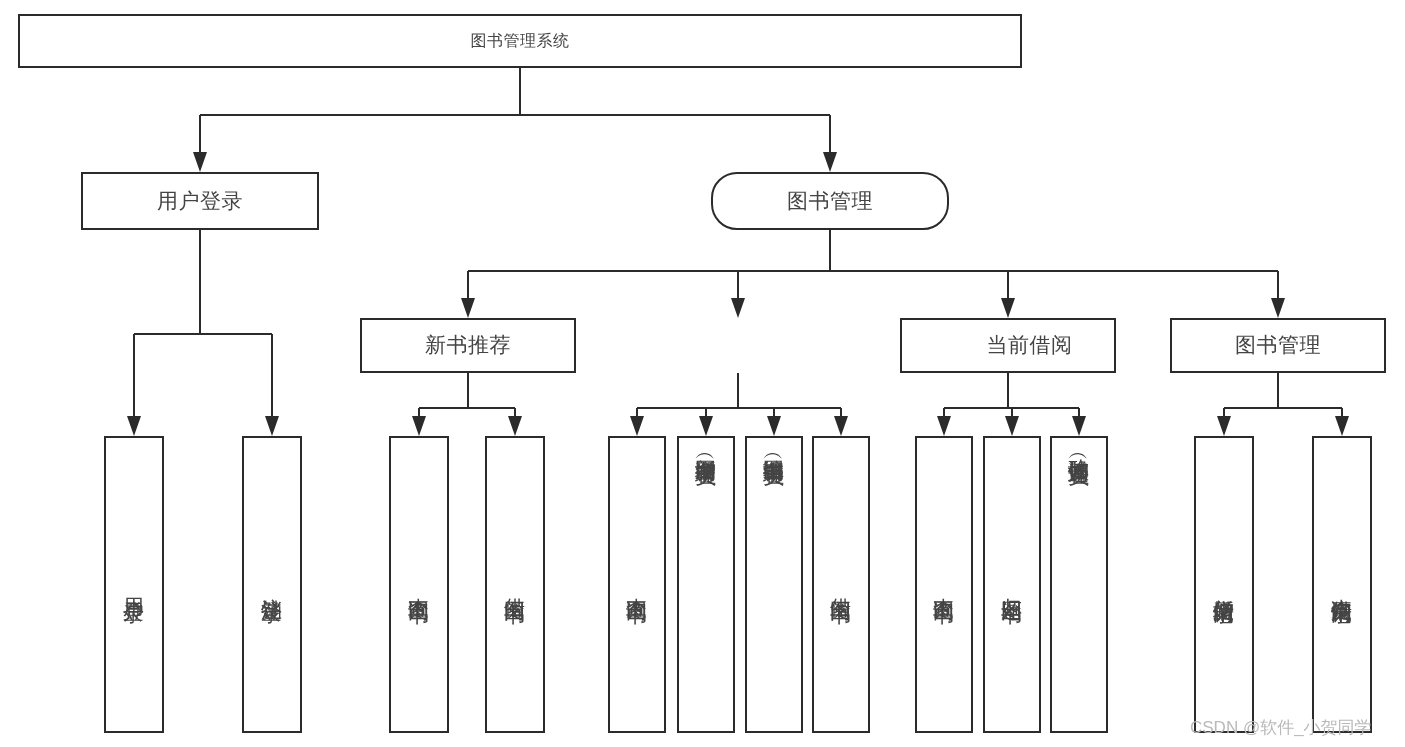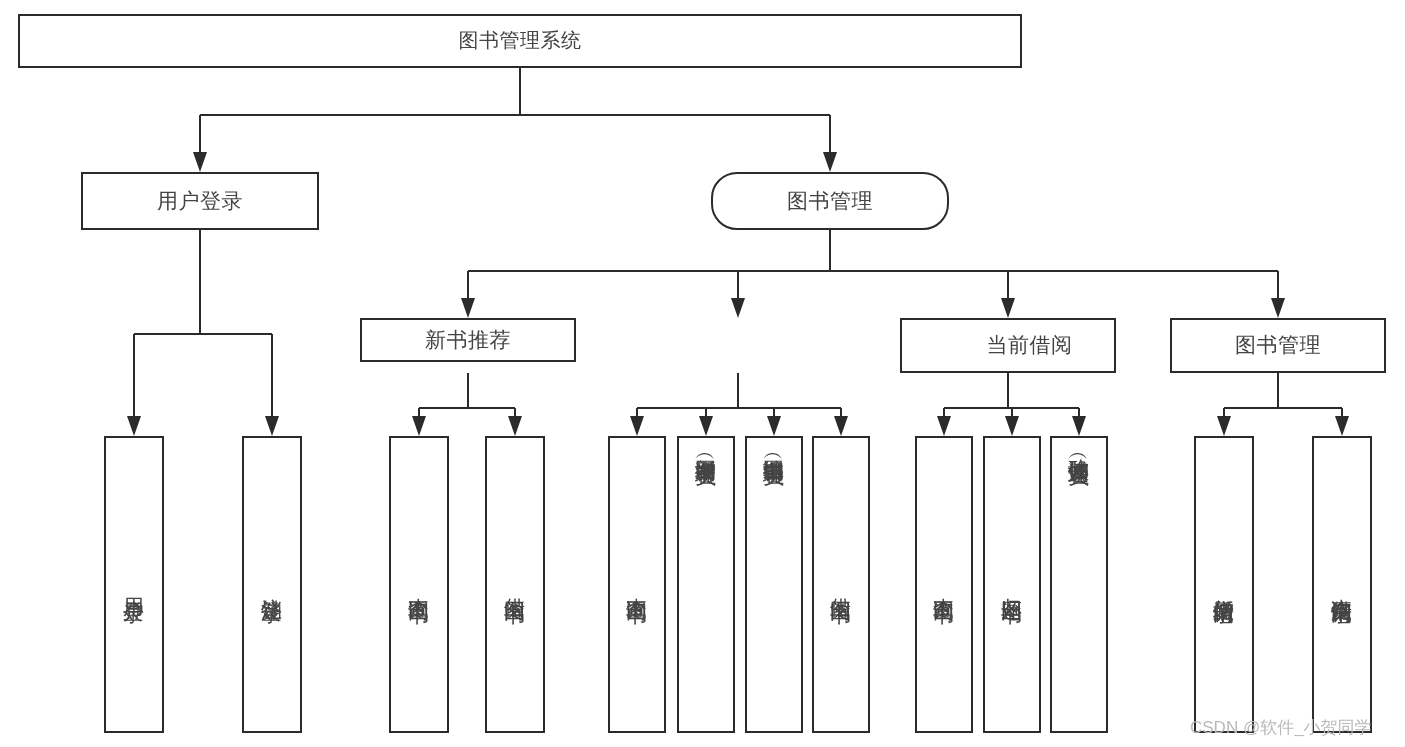--- a/index.html
+++ b/index.html
@@ -43,21 +43,21 @@
     line-height: 1.18;
     color: #444444;
     white-space: pre-wrap;
   }
   
   .node.h .label {
     font-size: 21px;
     letter-spacing: 0.5px;
   }
   .node.root .label {
-    font-size: 20px;
+    font-size: 16px;
   }
   
   .node.v {
     align-items: flex-start;
     padding-top: 4px;
   }
   .node.v .label {
     writing-mode: vertical-rl;
     text-orientation: upright;
     font-size: 21px;
@@ -146,21 +146,21 @@
     <span class="label">图书管理系统</span>
   </div>
 
   <div class="node h" id="n-l2-0" style="left: 81px; top: 172px; width: 238px; height: 58px;">
     <span class="label">用户登录</span>
   </div>
   <div class="node h" id="n-l2-1" style="left: 711px; top: 172px; width: 238px; height: 58px; border-radius: 26px;">
     <span class="label">图书管理</span>
   </div>
 
-  <div class="node h" id="n-l3-0" style="left: 360px; top: 318px; width: 216px; height: 44px;">
+  <div class="node h" id="n-l3-0" style="left: 360px; top: 318px; width: 216px; height: 55px;">
     <span class="label">新书推荐</span>
   </div>
   <div class="node h" id="n-l3-2" style="left: 900px; top: 318px; width: 216px; height: 55px; padding-left: 43px;">
     <span class="label">当前借阅</span>
   </div>
   <div class="node h" id="n-l3-3" style="left: 1170px; top: 318px; width: 216px; height: 55px;">
     <span class="label">图书管理</span>
   </div>
 
   <div class="node v center" id="n-leaf-0" style="left: 104px; top: 436px; width: 60px; height: 297px;">

